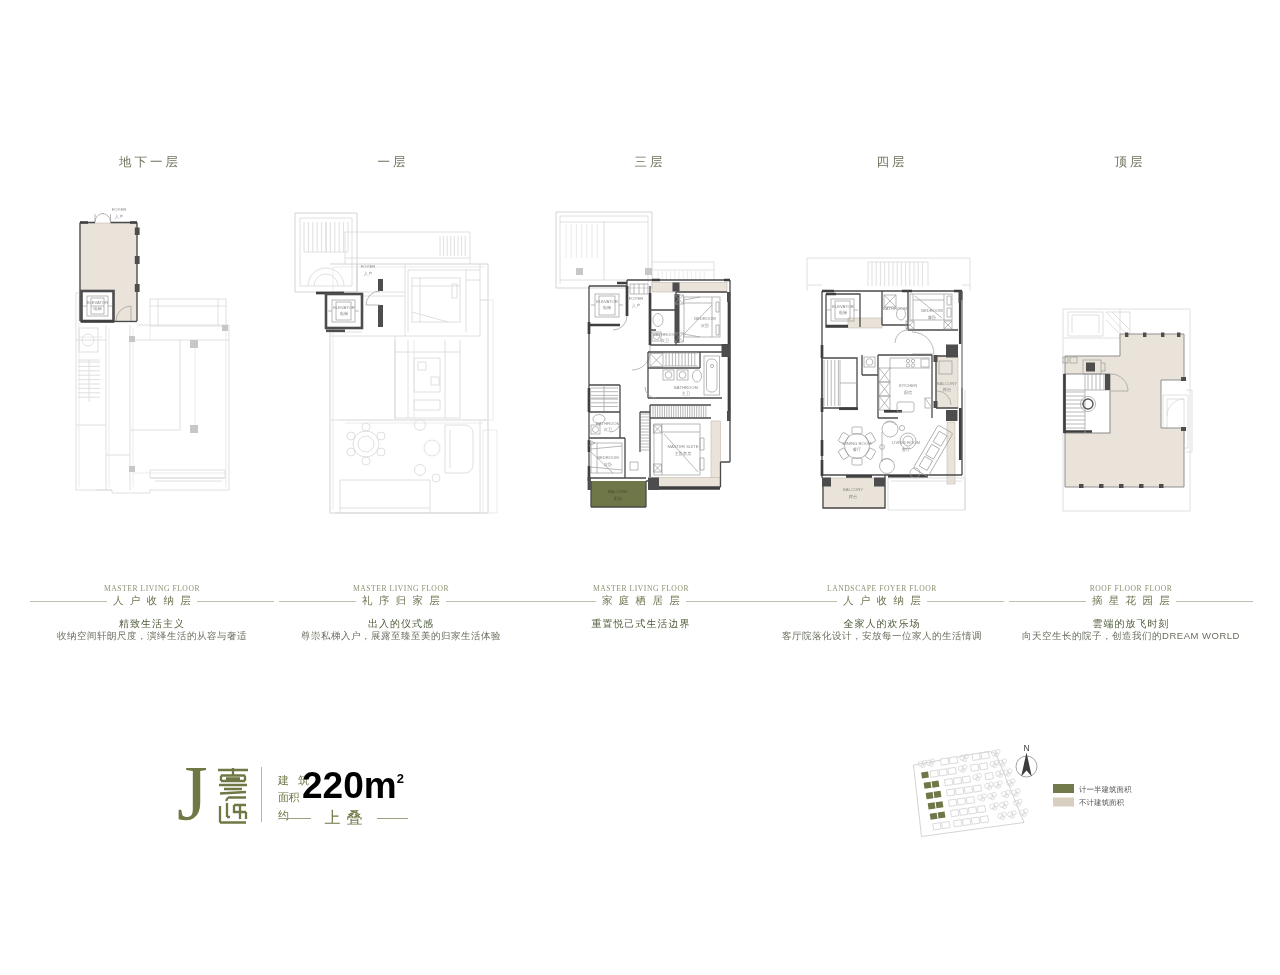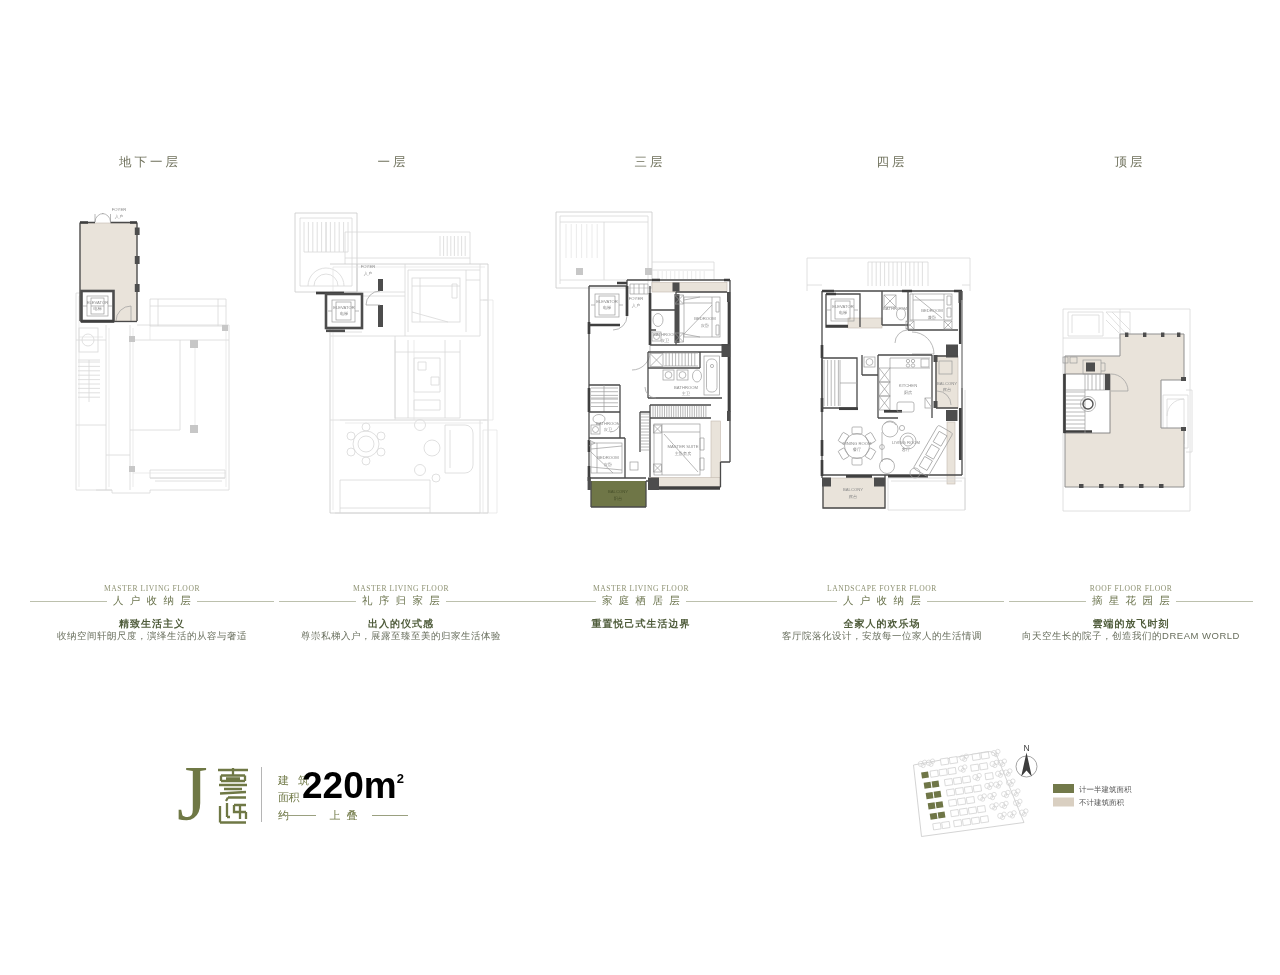--- a/index.html
+++ b/index.html
@@ -1,21 +1,21 @@
 <!DOCTYPE html>
 <html><head><meta charset="utf-8"><style>
 html,body{margin:0;padding:0}
 body{width:1280px;height:975px;background:#fff;font-family:"Liberation Sans",sans-serif}
 .page{position:relative;width:1280px;height:848px;overflow:hidden;background:#fff}
 .t{position:absolute;top:154px;color:#6f715c;font-size:12.5px;letter-spacing:3px;transform:translateX(-50%);white-space:nowrap}
 .eng{position:absolute;top:584px;font-family:Liberation Serif, serif;color:#8e9273;font-size:7.6px;letter-spacing:0.55px;transform:translateX(-50%);white-space:nowrap}
 .cr{position:absolute;top:594px;display:flex;align-items:center;transform:translateX(-50%);white-space:nowrap}
 .cr .ln{width:77px;height:1px;background:#bcc0ad}
 .cr .cz{color:#6d7650;font-size:10.5px;letter-spacing:6.3px;margin:0 0 0 6px}
-.sl{position:absolute;top:617px;color:#4f5c3b;font-size:10px;font-weight:bold;transform:translateX(-50%);white-space:nowrap;letter-spacing:1px}
+.sl{position:absolute;top:617px;color:#4f5c3b;font-size:10px;font-weight:normal;transform:translateX(-50%);white-space:nowrap;letter-spacing:1px}
 .ds{position:absolute;top:628px;color:#696f5e;font-size:9.5px;letter-spacing:0.5px;line-height:16px;transform:translateX(-50%);white-space:nowrap;text-align:left}
 .fine{position:absolute;left:33px;top:898px;width:1226px;color:#ababab;font-size:7px;line-height:13.8px;letter-spacing:0.34px}
 svg{position:absolute;left:0;top:0}
 </style></head><body>
 <div class="page">
 <div class="t" style="left:150px">地下一层</div>
 <div class="t" style="left:393px">一层</div>
 <div class="t" style="left:650px">三层</div>
 <div class="t" style="left:892px">四层</div>
 <div class="t" style="left:1130px">顶层</div>
@@ -74,21 +74,21 @@
 
 <div style="position:absolute;left:278px;top:771.5px;width:31px;color:#6f7845;font-size:11px;line-height:17.5px"><span style="display:flex;justify-content:space-between">
         <span>建</span>
         <span>筑</span>
       </span><span style="letter-spacing:-0.5px">面积约</span></div>
 
 <div style="position:absolute;left:302px;top:765px;color:#000000;font-size:37px;font-weight:bold;letter-spacing:0px">220m<span style="font-size:13px;vertical-align:15px">2</span></div>
 
 <div style="position:absolute;left:279px;top:808px;width:129px;display:flex;align-items:center;color:#6f7845">
       <div style="flex:1;height:1px;background:#9aa080"></div>
-      <div style="font-size:11px;letter-spacing:6px;margin:0 8px 0 14px">上叠</div>
+      <div style="font-size:16px;letter-spacing:6px;margin:0 8px 0 14px">上叠</div>
       <div style="flex:1;height:1px;background:#9aa080"></div>
     </div>
 <div class="fine">本户型图为J户型220户型，取自14号楼东边套上叠。本页户型图中标示家具、电器及装修等仅为居住概念示意，并非实际交付标准，亦不构成开发商的销售承诺，实际交付标准的以双方签订的商品房买卖合同(包括其附件、补充协议)约定为准。本页中户型位置图仅为简化示意，与实际交付存在一定差异。户型图所示户型仅为标准层户型参考，不作为确定双方权利义务的依据，相同户型因楼栋、楼层、单元等不同，局部结构、面积、层高、入户门样式及开启方向等可能有所不同。具体家具配置及交付标准<br>户型以《商品房买卖合同》及附件、补充协议约定为准，没有约定或约定不明的以实际交付为准。因户型所处位置楼层不同，墙体存在差异，实际以具体合同约定为准。项目推广名为：翡翠悦府，开发商名称：上海华润耀能置业有限公司。本资料发布时间为2025年8月。</div>
 <svg width="1280" height="975" viewBox="0 0 1280 975">
 <defs></defs>
 <style>
 .fl{stroke:#d8d8d8;fill:none;stroke-width:0.8}
 .fl2{stroke:#e3e3e3;fill:none;stroke-width:0.7}
 .fm{stroke:#c9c9c9;fill:none;stroke-width:0.8}
 .w{stroke:#4a4a4a;fill:none;stroke-width:1.3}

